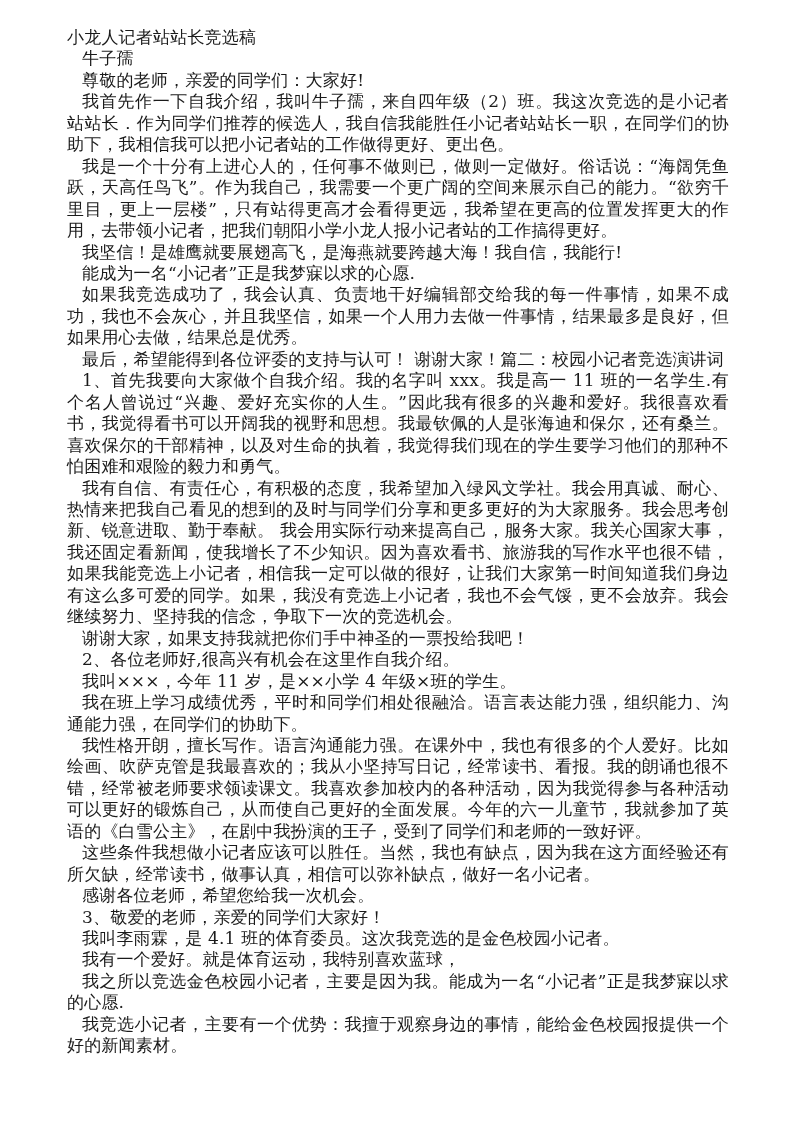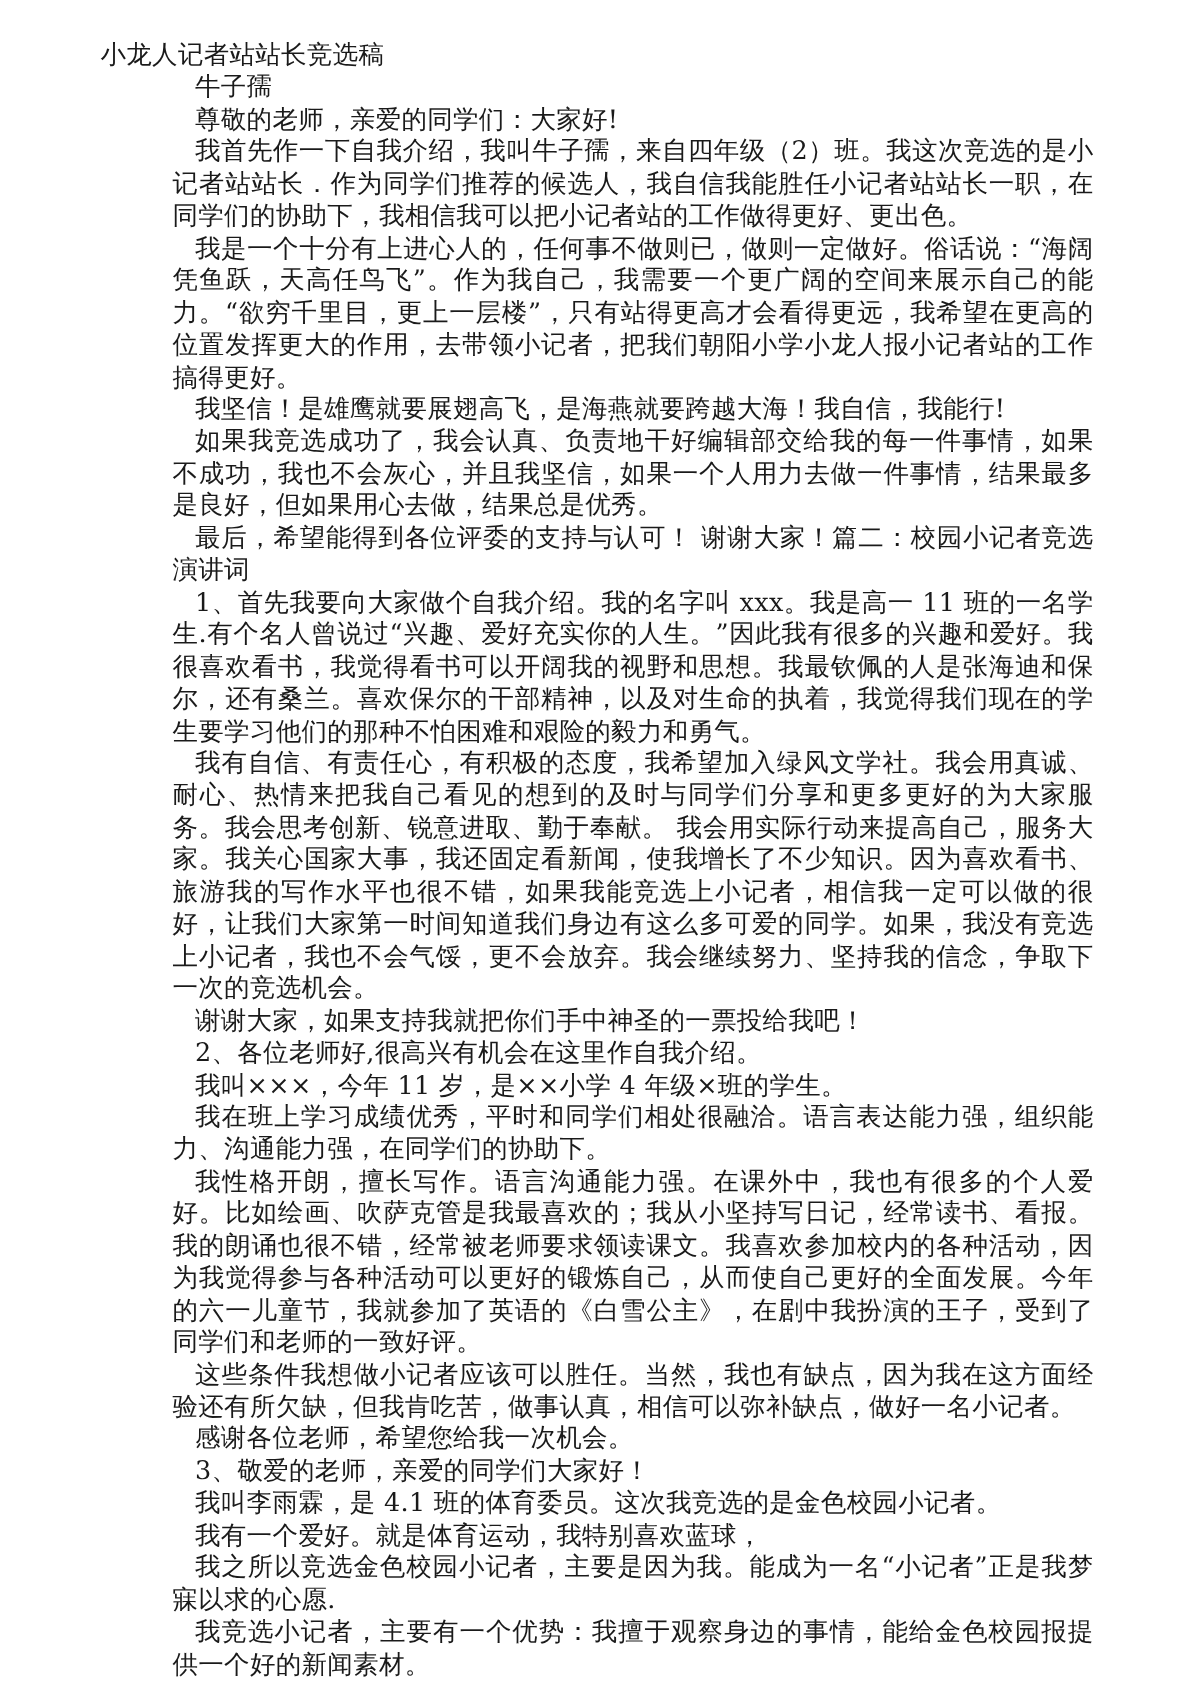--- a/index.html
+++ b/index.html
@@ -12,41 +12,42 @@
     font-family: "DejaVu Serif", "Liberation Serif", serif;
     font-size: 17px;
     line-height: 21.45px;
     color: #1a1a1a;
     text-align: justify;
     text-justify: inter-ideograph;
     letter-spacing: 0.2px;
   }
   .line { display: block; margin: 0; }
   .title { text-indent: 0; }
-  .indent { text-indent: 15px; margin-left: 48px; }
+  .indent { text-indent: 15px; }
 </style>
 </head>
 <body>
 
 <div class="page">
   <p class="line title">小龙人记者站站长竞选稿</p>
   <p class="line indent">牛子孺</p>
   <p class="line indent">尊敬的老师，亲爱的同学们：大家好!</p>
   <p class="line indent">我首先作一下自我介绍，我叫牛子孺，来自四年级（2）班。我这次竞选的是小记者站站长．作为同学们推荐的候选人，我自信我能胜任小记者站站长一职，在同学们的协助下，我相信我可以把小记者站的工作做得更好、更出色。</p>
   <p class="line indent">我是一个十分有上进心人的，任何事不做则已，做则一定做好。俗话说：“海阔凭鱼跃，天高任鸟飞”。作为我自己，我需要一个更广阔的空间来展示自己的能力。“欲穷千里目，更上一层楼”，只有站得更高才会看得更远，我希望在更高的位置发挥更大的作用，去带领小记者，把我们朝阳小学小龙人报小记者站的工作搞得更好。</p>
   <p class="line indent">我坚信！是雄鹰就要展翅高飞，是海燕就要跨越大海！我自信，我能行!</p>
+  <p class="line indent">能成为一名“小记者”正是我梦寐以求的心愿.</p>
   <p class="line indent">如果我竞选成功了，我会认真、负责地干好编辑部交给我的每一件事情，如果不成功，我也不会灰心，并且我坚信，如果一个人用力去做一件事情，结果最多是良好，但如果用心去做，结果总是优秀。</p>
   <p class="line indent">最后，希望能得到各位评委的支持与认可！ 谢谢大家！篇二：校园小记者竞选演讲词</p>
   <p class="line indent">1、首先我要向大家做个自我介绍。我的名字叫 xxx。我是高一 11 班的一名学生.有个名人曾说过“兴趣、爱好充实你的人生。”因此我有很多的兴趣和爱好。我很喜欢看书，我觉得看书可以开阔我的视野和思想。我最钦佩的人是张海迪和保尔，还有桑兰。喜欢保尔的干部精神，以及对生命的执着，我觉得我们现在的学生要学习他们的那种不怕困难和艰险的毅力和勇气。</p>
   <p class="line indent">我有自信、有责任心，有积极的态度，我希望加入绿风文学社。我会用真诚、耐心、热情来把我自己看见的想到的及时与同学们分享和更多更好的为大家服务。我会思考创新、锐意进取、勤于奉献。 我会用实际行动来提高自己，服务大家。我关心国家大事，我还固定看新闻，使我增长了不少知识。因为喜欢看书、旅游我的写作水平也很不错，如果我能竞选上小记者，相信我一定可以做的很好，让我们大家第一时间知道我们身边有这么多可爱的同学。如果，我没有竞选上小记者，我也不会气馁，更不会放弃。我会继续努力、坚持我的信念，争取下一次的竞选机会。</p>
   <p class="line indent">谢谢大家，如果支持我就把你们手中神圣的一票投给我吧！</p>
   <p class="line indent">2、各位老师好,很高兴有机会在这里作自我介绍。</p>
   <p class="line indent">我叫×××，今年 11 岁，是××小学 4 年级×班的学生。</p>
   <p class="line indent">我在班上学习成绩优秀，平时和同学们相处很融洽。语言表达能力强，组织能力、沟通能力强，在同学们的协助下。</p>
   <p class="line indent">我性格开朗，擅长写作。语言沟通能力强。在课外中，我也有很多的个人爱好。比如绘画、吹萨克管是我最喜欢的；我从小坚持写日记，经常读书、看报。我的朗诵也很不错，经常被老师要求领读课文。我喜欢参加校内的各种活动，因为我觉得参与各种活动可以更好的锻炼自己，从而使自己更好的全面发展。今年的六一儿童节，我就参加了英语的《白雪公主》，在剧中我扮演的王子，受到了同学们和老师的一致好评。</p>
-  <p class="line indent">这些条件我想做小记者应该可以胜任。当然，我也有缺点，因为我在这方面经验还有所欠缺，但我肯吃苦，做事认真，相信可以弥补缺点，做好一名小记者。</p>
+  <p class="line indent">这些条件我想做小记者应该可以胜任。当然，我也有缺点，因为我在这方面经验还有所欠缺，经常读书，做事认真，相信可以弥补缺点，做好一名小记者。</p>
   <p class="line indent">感谢各位老师，希望您给我一次机会。</p>
   <p class="line indent">3、敬爱的老师，亲爱的同学们大家好！</p>
   <p class="line indent">我叫李雨霖，是 4.1 班的体育委员。这次我竞选的是金色校园小记者。</p>
   <p class="line indent">我有一个爱好。就是体育运动，我特别喜欢蓝球，</p>
   <p class="line indent">我之所以竞选金色校园小记者，主要是因为我。能成为一名“小记者”正是我梦寐以求的心愿.</p>
   <p class="line indent">我竞选小记者，主要有一个优势：我擅于观察身边的事情，能给金色校园报提供一个好的新闻素材。</p>
 </div>
 
 </body></html>

